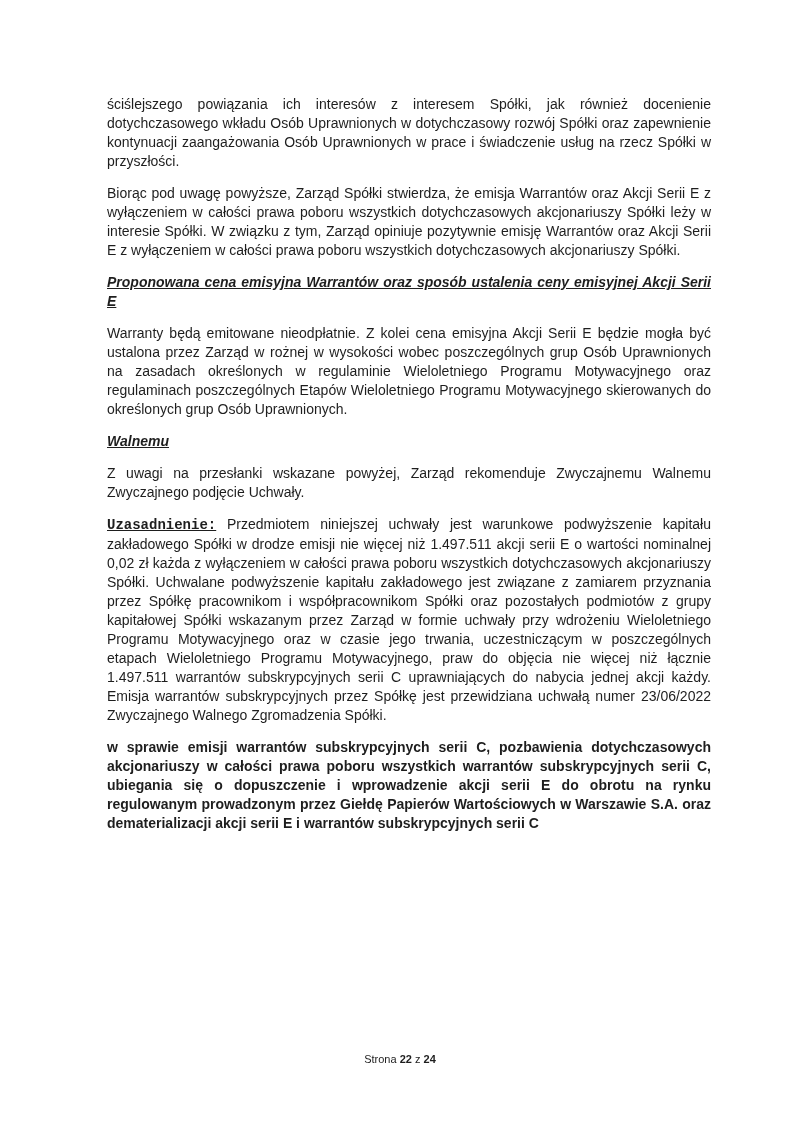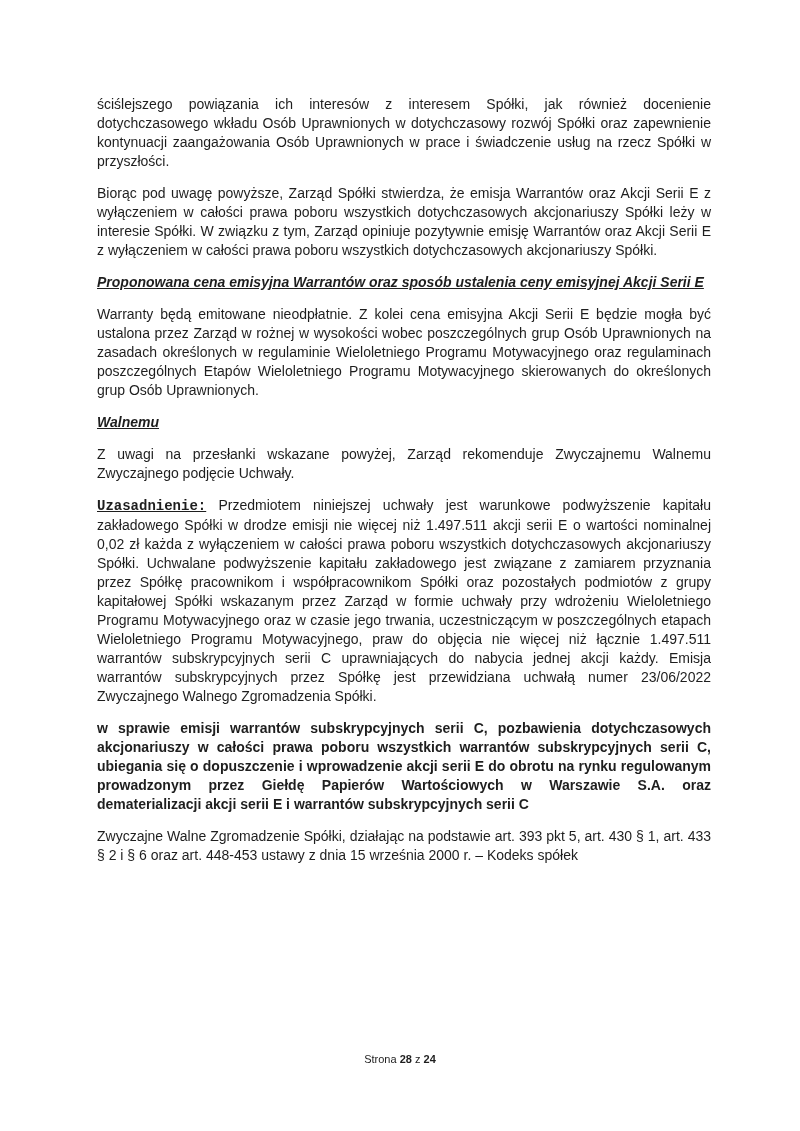--- a/index.html
+++ b/index.html
@@ -20,21 +20,21 @@
   .content {
     position: absolute;
     left: 95px;
     top: 95px;
     width: 616px;
     font-size: 14px;
     line-height: 19px;
     text-align: justify;
   }
   .para, .h-italic {
-    margin: 0 0 13px 2px;
+    margin: 0 0 13px 12px;
     padding: 0;
   }
   .h-italic {
     font-style: italic;
     font-weight: 700;
     font-size: 14px;
     line-height: 19px;
     margin-top: 0;
     text-decoration: underline;
   }
@@ -83,19 +83,18 @@
 
     <h3 class="h-italic">Walnemu</h3>
 
     <p class="para">Z uwagi na przesłanki wskazane powyżej, Zarząd rekomenduje Zwyczajnemu Walnemu Zwyczajnego podjęcie Uchwały.</p>
 
     <p class="para"><span class="lead">Uzasadnienie:</span> <span>Przedmiotem niniejszej uchwały jest warunkowe podwyższenie kapitału zakładowego Spółki w drodze emisji nie więcej niż 1.497.511 akcji serii E o wartości nominalnej 0,02 zł każda z wyłączeniem w całości prawa poboru wszystkich dotychczasowych akcjonariuszy Spółki. Uchwalane podwyższenie kapitału zakładowego jest związane z zamiarem przyznania przez Spółkę pracownikom i współpracownikom Spółki oraz pozostałych podmiotów z grupy kapitałowej Spółki wskazanym przez Zarząd w formie uchwały przy wdrożeniu Wieloletniego Programu Motywacyjnego oraz w czasie jego trwania, uczestniczącym w poszczególnych etapach Wieloletniego Programu Motywacyjnego, praw do objęcia nie więcej niż łącznie 1.497.511 warrantów subskrypcyjnych serii C uprawniających do nabycia jednej akcji każdy. Emisja warrantów subskrypcyjnych przez Spółkę jest przewidziana uchwałą numer 23/06/2022 Zwyczajnego Walnego Zgromadzenia Spółki.</span></p>
 
 
     <p class="para bold">w sprawie emisji warrantów subskrypcyjnych serii C, pozbawienia dotychczasowych akcjonariuszy w całości prawa poboru wszystkich warrantów subskrypcyjnych serii C, ubiegania się o dopuszczenie i wprowadzenie akcji serii E do obrotu na rynku regulowanym prowadzonym przez Giełdę Papierów Wartościowych w Warszawie S.A. oraz dematerializacji akcji serii E i warrantów subskrypcyjnych serii C</p>
 
-    <p class="para last">Zwyczajne Walne Zgromadzenie Spółki, działając na podstawie art. 393 pkt 5, art. 430 § 1, art. 433 § 2 i § 6 oraz art. 448-453 ustawy z dnia 15 września 2000 r. – Kodeks spółek</p>
 
   </main>
 
-  <footer class="footer"><span>Strona</span> <b>28</b> <span>z</span> <b>24</b></footer>
+  <footer class="footer"><span>Strona</span> <b>22</b> <span>z</span> <b>24</b></footer>
 
 </div>
 
 </body></html>

